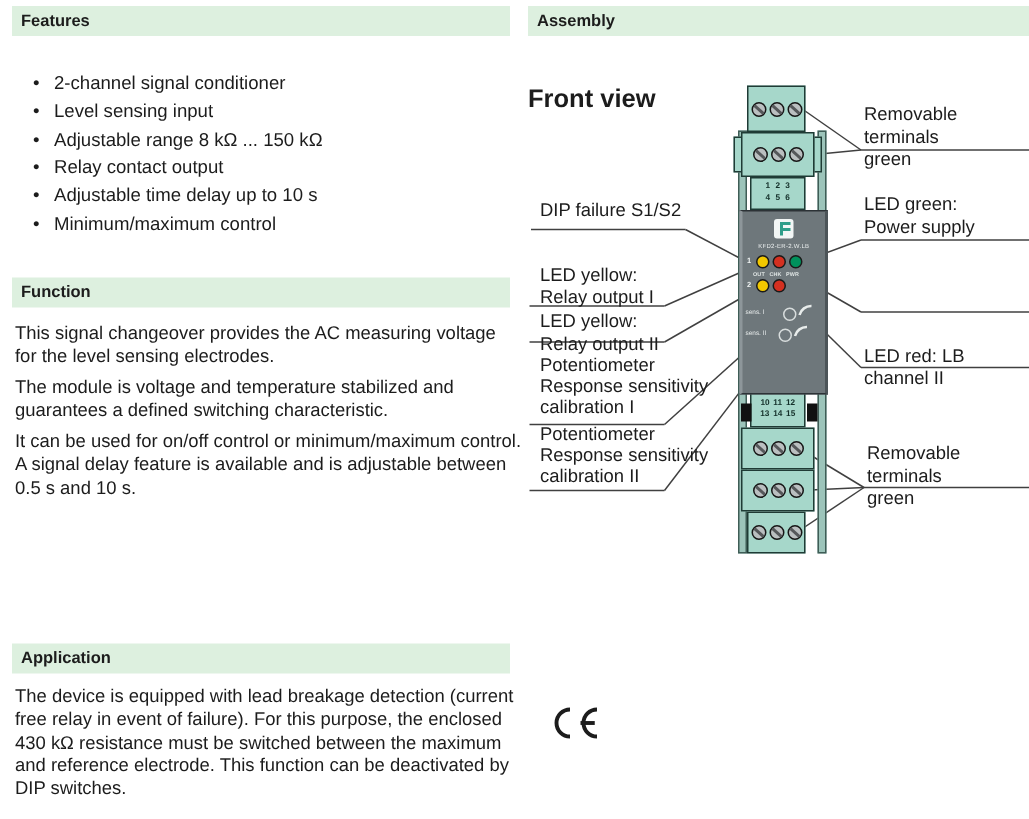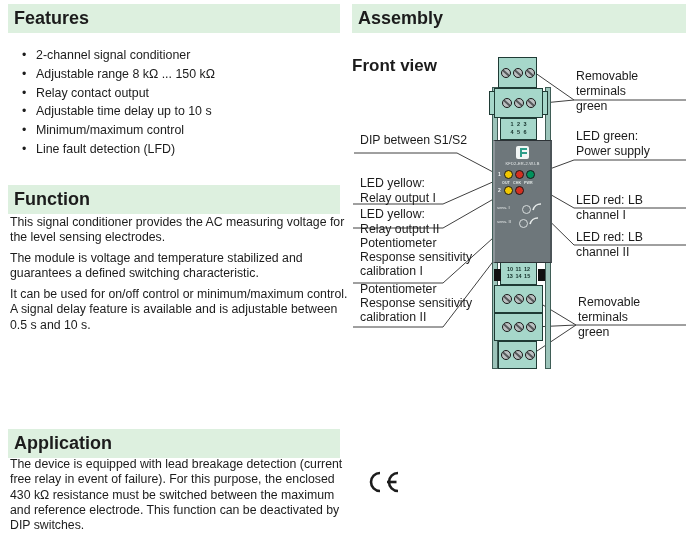--- a/index.html
+++ b/index.html
@@ -4,21 +4,21 @@
 <style>
   html,body{margin:0;padding:0;}
   body{
     width:686px;height:546px;position:relative;overflow:hidden;
     background:#ffffff;color:#1c1c1c;
     font-family:"Liberation Sans","DejaVu Sans",sans-serif;
   }
   
   .sec-bar{
     position:absolute;background:#ddf0df;box-sizing:border-box;
-    font-weight:bold;font-size:18px;padding:4px 1px 4px 6px;width:332px;
+    font-weight:bold;font-size:11px;padding:4px 1px 4px 6px;width:332px;
   }
   
   .feat-list{position:absolute;left:10px;top:36px;width:330px;margin:10px;padding:0;list-style:none;}
   .feat-list li{position:relative;padding-left:16px;font-size:12.4px;line-height:18.8px;}
   .feat-list li::before{content:"•";position:absolute;left:2px;top:0;}
   .paras{position:absolute;width:338px;}
   .paras p{margin:0 0 5.5px 0;font-size:12.3px;line-height:15.3px;}
   
   #assembly{position:absolute;left:352px;top:0;width:334px;height:546px;}
   #assembly .sec-bar{left:0;top:4px;width:334px;}
@@ -60,31 +60,31 @@
   .arc{position:absolute;}
   #ce{position:absolute;left:14px;top:470px;}
 </style>
 </head>
 <body>
 
 <div class="sec-bar" style="left:8px;top:4px;">Features</div>
 
 <ul class="feat-list">
   <li>2-channel signal conditioner</li>
+  <li>Level sensing input</li>
   <li>Adjustable range 8 kΩ ... 150 kΩ</li>
   <li>Relay contact output</li>
   <li>Adjustable time delay up to 10 s</li>
   <li>Minimum/maximum control</li>
-  <li>Line fault detection (LFD)</li>
 </ul>
 
 <div class="sec-bar" style="left:8px;top:185px;">Function</div>
 
 <div class="paras" style="left:10px;top:215px;">
-  <p>This signal conditioner provides the AC measuring voltage for the level sensing electrodes.</p>
+  <p>This signal changeover provides the AC measuring voltage for the level sensing electrodes.</p>
   <p>The module is voltage and temperature stabilized and guarantees a defined switching characteristic.</p>
   <p>It can be used for on/off control or minimum/maximum control. A signal delay feature is available and is adjustable between 0.5 s and 10 s.</p>
 </div>
 
 <div class="sec-bar" style="left:8px;top:429px;">Application</div>
 
 <div class="paras" style="left:10px;top:457px;">
   <p>The device is equipped with lead breakage detection (current free relay in event of failure). For this purpose, the enclosed 430 kΩ resistance must be switched between the maximum and reference electrode. This function can be deactivated by DIP switches.</p>
 </div>
 
@@ -193,21 +193,21 @@
       <div class="screw"></div>
     </div>
     <div class="tblock" style="left:6px;top:284px;width:39px;height:28px;">
       <div class="screw"></div>
       <div class="screw"></div>
       <div class="screw"></div>
     </div>
   </div>
 
   <div class="ann" style="left:8px;top:133px;">
-    <div>DIP between S1/S2</div>
+    <div>DIP failure S1/S2</div>
   </div>
   <div class="ann" style="left:8px;top:176px;">
     <div>LED yellow:</div>
     <div>Relay output I</div>
   </div>
   <div class="ann" style="left:8px;top:207px;">
     <div>LED yellow:</div>
     <div>Relay output II</div>
   </div>
   <div class="ann compact" style="left:8px;top:236px;">
@@ -221,23 +221,20 @@
     <div>calibration II</div>
   </div>
 
   <div class="ann" style="left:224px;top:69px;">
     <div>Removable terminals</div>
     <div>green</div>
   </div>
   <div class="ann" style="left:224px;top:129px;">
     <div>LED green:</div>
     <div>Power supply</div>
-  </div>
-  <div class="ann" style="left:224px;top:193px;">
-    <div>LED red: LB channel I</div>
   </div>
   <div class="ann" style="left:224px;top:230px;">
     <div>LED red: LB channel II</div>
   </div>
   <div class="ann" style="left:226px;top:295px;">
     <div>Removable terminals</div>
     <div>green</div>
   </div>
 
   <svg id="ce" width="34" height="24" viewBox="0 0 34 24" aria-label="CE">

